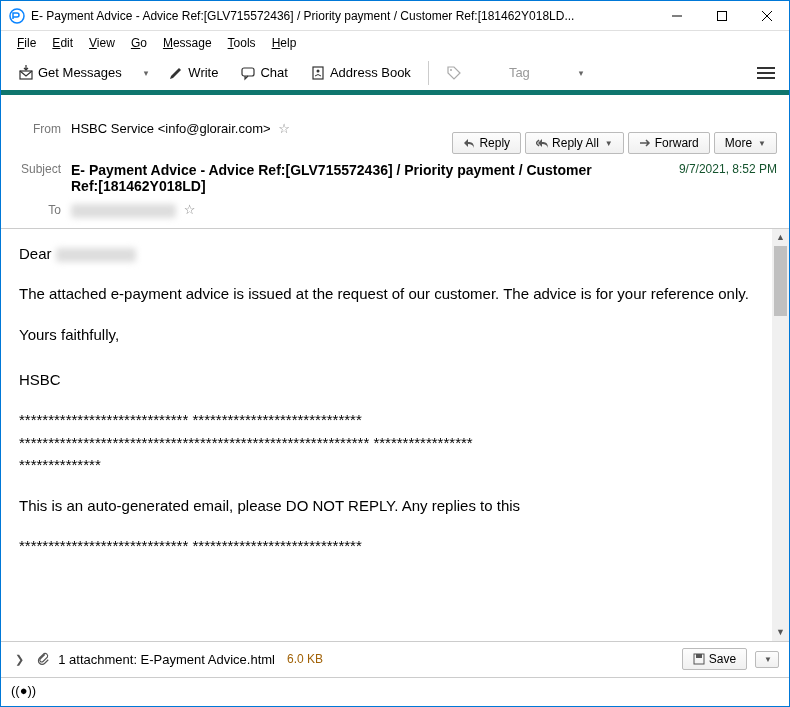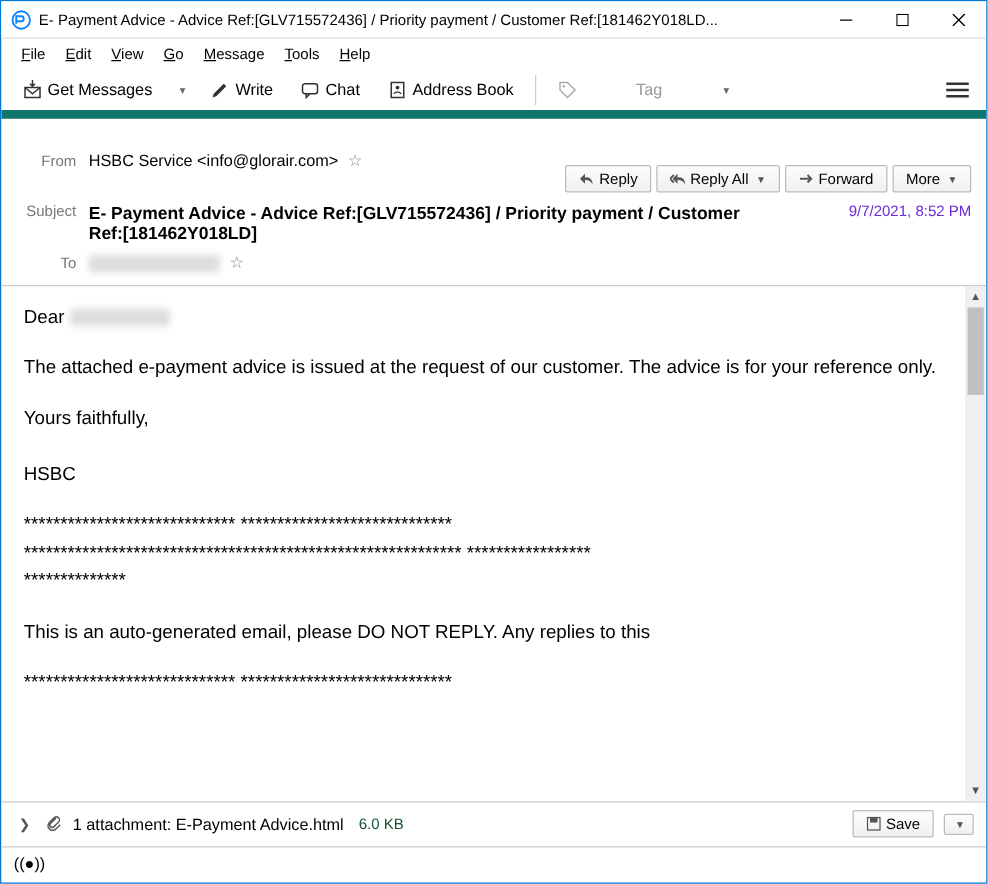--- a/index.html
+++ b/index.html
@@ -4,46 +4,46 @@
 <style>
 * { margin: 0; padding: 0; box-sizing: border-box; font-family: "Segoe UI", Arial, sans-serif; }
 body { background: #fff; width: 790px; height: 707px; overflow: hidden; border: 1px solid #0078d7; }
 .titlebar { height: 30px; background: #fff; display: flex; align-items: center; padding: 0 0 0 8px; border-bottom: 1px solid #e0e0e0; }
 .titlebar .icon { width: 16px; height: 16px; margin-right: 6px; }
 .titlebar .title { flex: 1; font-size: 12px; color: #000; white-space: nowrap; overflow: hidden; text-overflow: ellipsis; }
 .titlebar .winbtn { width: 45px; height: 30px; display: flex; align-items: center; justify-content: center; color: #000; }
 .menubar { height: 24px; display: flex; align-items: center; padding: 0 8px; font-size: 12px; }
 .menubar .item { padding: 2px 8px; cursor: default; }
 .menubar .item u { text-decoration: underline; }
-.toolbar { height: 40px; display: flex; align-items: center; padding: 0 8px; border-bottom: 7px solid #0f766e; gap: 4px; }
+.toolbar { height: 40px; display: flex; align-items: center; padding: 0 8px; border-bottom: 5px solid #0f766e; gap: 4px; }
 .tbtn { display: flex; align-items: center; gap: 4px; padding: 4px 8px; font-size: 13px; cursor: default; border: 1px solid transparent; border-radius: 2px; }
 .tbtn svg { width: 16px; height: 16px; }
 .tbtn .dd { margin-left: 2px; font-size: 9px; color: #666; }
 .spacer { flex: 1; }
 .hdrrow { display: flex; padding: 4px 12px; font-size: 13px; align-items: center; }
 .hdrrow .lbl { width: 58px; color: #777; text-align: right; padding-right: 10px; font-size: 12px; }
 .hdrrow .val { flex: 1; }
 .hdrrow .actions { display: flex; gap: 4px; margin-top: 29px; }
 .abtn { display: flex; align-items: center; gap: 4px; padding: 3px 10px; font-size: 12px; border: 1px solid #bbb; background: linear-gradient(#fdfdfd,#f0f0f0); border-radius: 2px; cursor: default; }
 .abtn svg { width: 12px; height: 12px; }
 .abtn .dd { font-size: 8px; color: #555; margin-left: 2px; }
 .subject { font-weight: bold; font-size: 14px; max-width: 530px; }
-.date { color: #6d28d9; font-size: 12px; white-space: nowrap; margin-left: auto; padding-left: 12px; }
+.date { color: #14532d; font-size: 12px; white-space: nowrap; margin-left: auto; padding-left: 12px; }
 .star { color: #888; font-size: 13px; margin-left: 4px; }
 .blurred { display: inline-block; width: 105px; height: 14px; background: #ddd; border-radius: 3px; filter: blur(3px); vertical-align: middle; }
 .bodywrap { position: relative; height: 413px; border-top: 1px solid #ccc; margin-top: 6px; }
 .bodyscroll { position: absolute; inset: 0; right: 17px; padding: 14px 18px; font-size: 15px; line-height: 1.5; overflow: hidden; }
 .bodyscroll p { margin-bottom: 18px; }
 .vsb { position: absolute; right: 0; top: 0; bottom: 0; width: 17px; background: #f0f0f0; }
 .vsb .arr { height: 17px; display: flex; align-items: center; justify-content: center; font-size: 9px; color: #555; }
 .vsb .thumb { position: absolute; top: 17px; left: 2px; right: 2px; height: 70px; background: #c0c0c0; }
 .attbar { height: 36px; border-top: 1px solid #ccc; display: flex; align-items: center; padding: 0 10px; font-size: 13px; gap: 8px; }
 .attbar .chev { font-size: 11px; color: #555; padding: 0 4px; }
 .attbar .clip { font-size: 14px; }
-.attbar .size { color: #14532d; font-size: 12px; margin-left: 4px; }
+.attbar .size { color: #a16207; font-size: 12px; margin-left: 4px; }
 .statusbar { height: 26px; border-top: 1px solid #ccc; display: flex; align-items: center; padding: 0 10px; }
 .hamb { padding: 6px; }
 .hamb div { width: 18px; height: 2px; background: #333; margin: 3px 0; }
 .header-section { padding-top: 4px; }
 </style>
 </head>
 <body>
 
 <div class="titlebar">
   <svg class="icon" viewBox="0 0 16 16">

